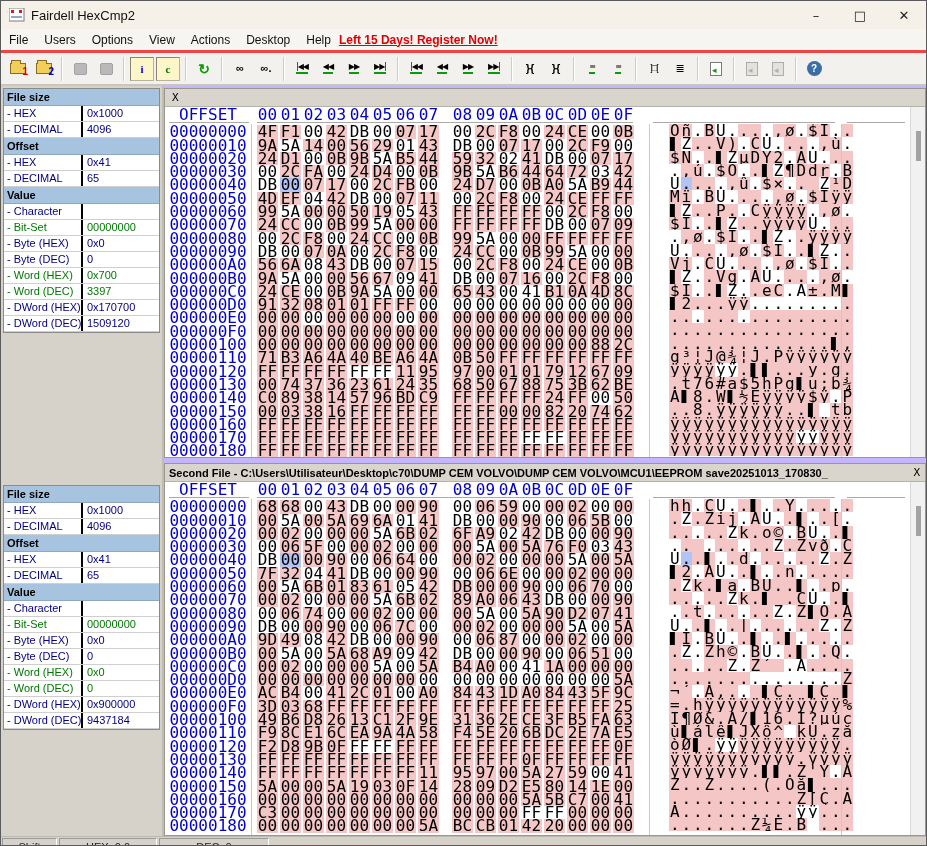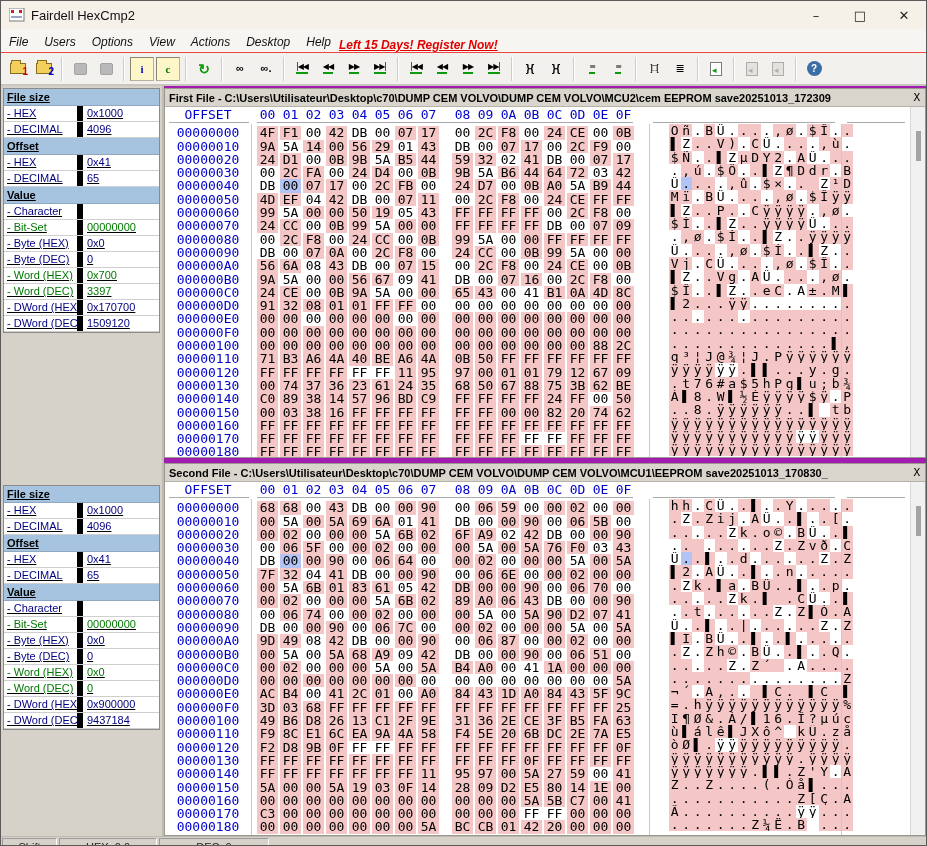--- a/index.html
+++ b/index.html
@@ -1,31 +1,31 @@
 <!DOCTYPE html>
 <html><head>
 <meta charset="utf-8">
 <style>
   * { box-sizing: border-box; margin: 0; padding: 0; }
   html,body { width: 927px; height: 846px; overflow: hidden; }
   body { font-family: "Liberation Sans", sans-serif; background:#d6d2ca; }
-  .window { width:927px; height:846px; border:1px solid #5a5a5a; background:#a21caf;
+  .window { width:927px; height:846px; border:1px solid #5a5a5a; background:#c4b5fd;
             display:flex; flex-direction:column; overflow:hidden; }
 
   
   .titlebar { height:28px; background:#f5f1e9; display:flex; align-items:center; flex:none; }
   .app-icon { width:16px; height:14px; margin:0 6px 0 8px; }
   .title-text { font-size:13px; color:#111; }
   .win-controls { margin-left:auto; display:flex; align-items:center; height:100%; }
   .win-btn { width:44px; height:100%; display:flex; align-items:center; justify-content:center;
              font-size:13px; color:#222; font-family:"DejaVu Sans", sans-serif; }
 
   
-  .menubar { height:24px; background:#f7f5f1; display:flex; align-items:flex-end; flex:none;
-             border-bottom:1px solid #ef4444; font-size:12px;font-style:italic; }
+  .menubar { height:24px; background:#f7f5f1; display:flex; align-items:center; flex:none;
+             border-bottom:3px solid #ef4444; font-size:12px; }
   .menu-item { padding:3px 8px; color:#111; }
   .trial { color:#e00000; font-weight:bold; text-decoration:underline; font-size:12px; }
 
   
   .toolbar { height:33px; background:#f3f1ed; display:flex; align-items:center; padding-left:4px;
              border-bottom:2px solid #c9c6bf; flex:none; }
   .tbtn { width:24px; height:24px; display:flex; align-items:center; justify-content:center;
           margin:0 1px; border:1px solid transparent; position:relative; }
   .tbtn.latched { background:#fdf6c8; border:1px solid #b8b29a; border-top-color:#8a8570; border-left-color:#8a8570; }
   .tsep { width:0; height:24px; border-left:1px solid #cfccc5; border-right:1px solid #ffffff; margin:0 4px; }
@@ -42,43 +42,43 @@
   .letter { font-size:11px; font-weight:bold; font-family:"Liberation Serif", serif; }
   .helpdot { width:15px; height:15px; border-radius:50%; background:#3a6ea5; color:#fff;
              font-size:10px; font-weight:bold; display:flex; align-items:center; justify-content:center; }
   .docicon { width:12px; height:14px; background:#fff; border:1px solid #7a7a7a; position:relative; }
   .docicon:after { content:"◂"; color:#0a9a0a; font-size:9px; position:absolute; left:1px; top:2px; }
   .docicon.gray { background:#e4e2dd; border-color:#adadad; }
   .docicon.gray:after { color:#b0b0b0; }
 
   
   .workspace { flex:1; display:flex; overflow:hidden; }
-  .sidebar { width:163px; flex:none; background:#d6d2ca; border-right:2px solid #bfbcb4; padding:2px;text-decoration:underline; }
+  .sidebar { width:163px; flex:none; background:#d6d2ca; border-right:2px solid #bfbcb4; padding:2px; }
   .info-panel { width:157px; background:#fff; border:1px solid #8b8b8b; margin-bottom:6px; font-size:11px; }
   .ip-gap { height:146px; }
   .ip-header { background:#a6c4e0; font-weight:bold; color:#000; height:17px; line-height:16px;
                padding-left:3px; border-bottom:1px solid #8fa8c0; }
   .ip-row { display:flex; height:16px; line-height:15px; border-bottom:1px solid #cfcfcf; }
-  .ip-label { width:79px; padding-left:3px; border-right:6px solid #000000; overflow:hidden; white-space:nowrap; }
+  .ip-label { width:79px; padding-left:3px; border-right:2px solid #000000; overflow:hidden; white-space:nowrap; }
   .ip-value { flex:1; padding-left:4px; overflow:hidden; white-space:nowrap; }
   .navy { color:#000080; } .green { color:#007800; }
 
   .main { flex:1; display:flex; flex-direction:column; overflow:hidden; padding-top:2px; }
   .file-panel { display:flex; flex-direction:column; overflow:hidden; border:1px solid #9a978f; background:#fff; }
   .file-panel.first { height:370px; flex:none; margin-bottom:5px; }
   .file-panel.second { flex:1; }
   .fp-title { height:18px; background:#d9d5cd; border-bottom:1px solid #b5b2aa; display:flex;
               align-items:center; font-size:11px; font-weight:bold; color:#000; padding:0 2px 0 4px;
               white-space:nowrap; overflow:hidden; flex:none; }
   .fp-title .ttext { flex:1; overflow:hidden; white-space:nowrap; }
   .fp-close { flex:none; font-size:11px; font-weight:normal; padding:0 3px; color:#000;
               font-family:"DejaVu Sans Mono", monospace; }
   .fp-body { flex:1; display:flex; overflow:hidden; background:#fff; }
   .fp-content { width:745px; flex:none; position:relative; overflow:hidden;
-                font-family:"DejaVu Sans Mono", monospace; font-size:13px; color:#000; }
+                font-family:"DejaVu Sans Mono", monospace; font-size:16px; color:#000; }
   .fp-scroll { flex:1; background:#f1f1f1; border-left:1px solid #d8d8d8; }
   .fp-thumb { width:5px; height:30px; background:#a3a3a3; margin:24px auto 0; }
 
   .colhdr { height:17px; line-height:16px; color:#0000cd; position:relative; white-space:nowrap; }
   .hexgrid { position:absolute; top:17px; left:0; right:0; bottom:0; }
   .vline { position:absolute; top:0; bottom:0; width:1px; background:#c9c9c9; }
   .hrow { height:13.3px; line-height:13.3px; white-space:nowrap; }
   .off { display:inline-block; width:86px; text-align:center; color:#0000cd; }
   .b { display:inline-block; width:21px; text-align:center; }
   .bcell { margin-right:2px; }
@@ -337,21 +337,20 @@
           <div class="ip-row">
             <div class="ip-label navy">- DWord (DEC)</div>
             <div class="ip-value navy">9437184</div>
           </div>
         </div>
     </div>
 
     <div class="main">
       <div class="file-panel first">
         <div class="fp-title">
-          <span class="ttext">First File - C:\Users\Utilisateur\Desktop\c70\DUMP CEM VOLVO\DUMP CEM VOLVO\MCU2\cem EEPROM save20251013_172309</span>
           <span class="fp-close">X</span>
         </div>
         <div class="fp-body">
           <div class="fp-content" id="hex0">
               <div class="colhdr"><span class="off">OFFSET</span><span class="b bcell first">00</span><span class="b bcell">01</span><span class="b bcell">02</span><span class="b bcell">03</span><span class="b bcell">04</span><span class="b bcell">05</span><span class="b bcell">06</span><span class="b bcell">07</span><span class="b bcell gap8">08</span><span class="b bcell">09</span><span class="b bcell">0A</span><span class="b bcell">0B</span><span class="b bcell">0C</span><span class="b bcell">0D</span><span class="b bcell">0E</span><span class="b bcell">0F</span><span class="hdrline" style="left: 4px; width: 80px;"></span><span class="hdrline" style="left: 92px; width: 376px;"></span><span class="hdrline" style="left: 488px; width: 182px;"></span><span class="hdrline" style="left: 682px; width: 58px;"></span></div>
               <div class="hexgrid">
                 <div class="vline" style="left: 86px;"></div>
                 <div class="vline" style="left: 484px;"></div>
                 <div class="vline" style="left: 676px;"></div>
                 <div class="hrow"><span class="off">00000000</span><span class="b bcell first d">4F</span><span class="b bcell d">F1</span><span class="b bcell">00</span><span class="b bcell d">42</span><span class="b bcell">DB</span><span class="b bcell">00</span><span class="b bcell d">07</span><span class="b bcell d">17</span><span class="b bcell gap8">00</span><span class="b bcell d">2C</span><span class="b bcell d">F8</span><span class="b bcell">00</span><span class="b bcell d">24</span><span class="b bcell d">CE</span><span class="b bcell">00</span><span class="b bcell d">0B</span><span class="asc"><span class="ac d">O</span><span class="ac d">ñ</span><span class="ac">.</span><span class="ac d">B</span><span class="ac">Û</span><span class="ac">.</span><span class="ac d">.</span><span class="ac d">.</span><span class="ac">.</span><span class="ac d">,</span><span class="ac d">ø</span><span class="ac">.</span><span class="ac d">$</span><span class="ac d">Î</span><span class="ac">.</span><span class="ac d">.</span></span></div>

